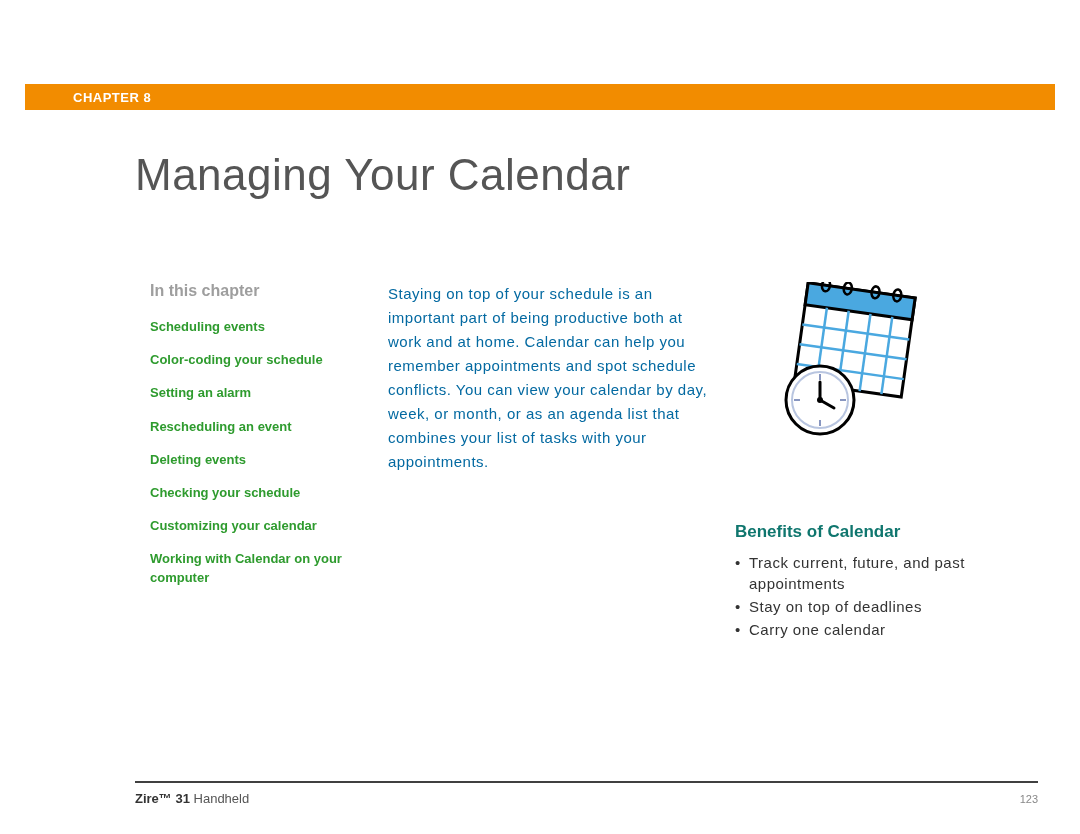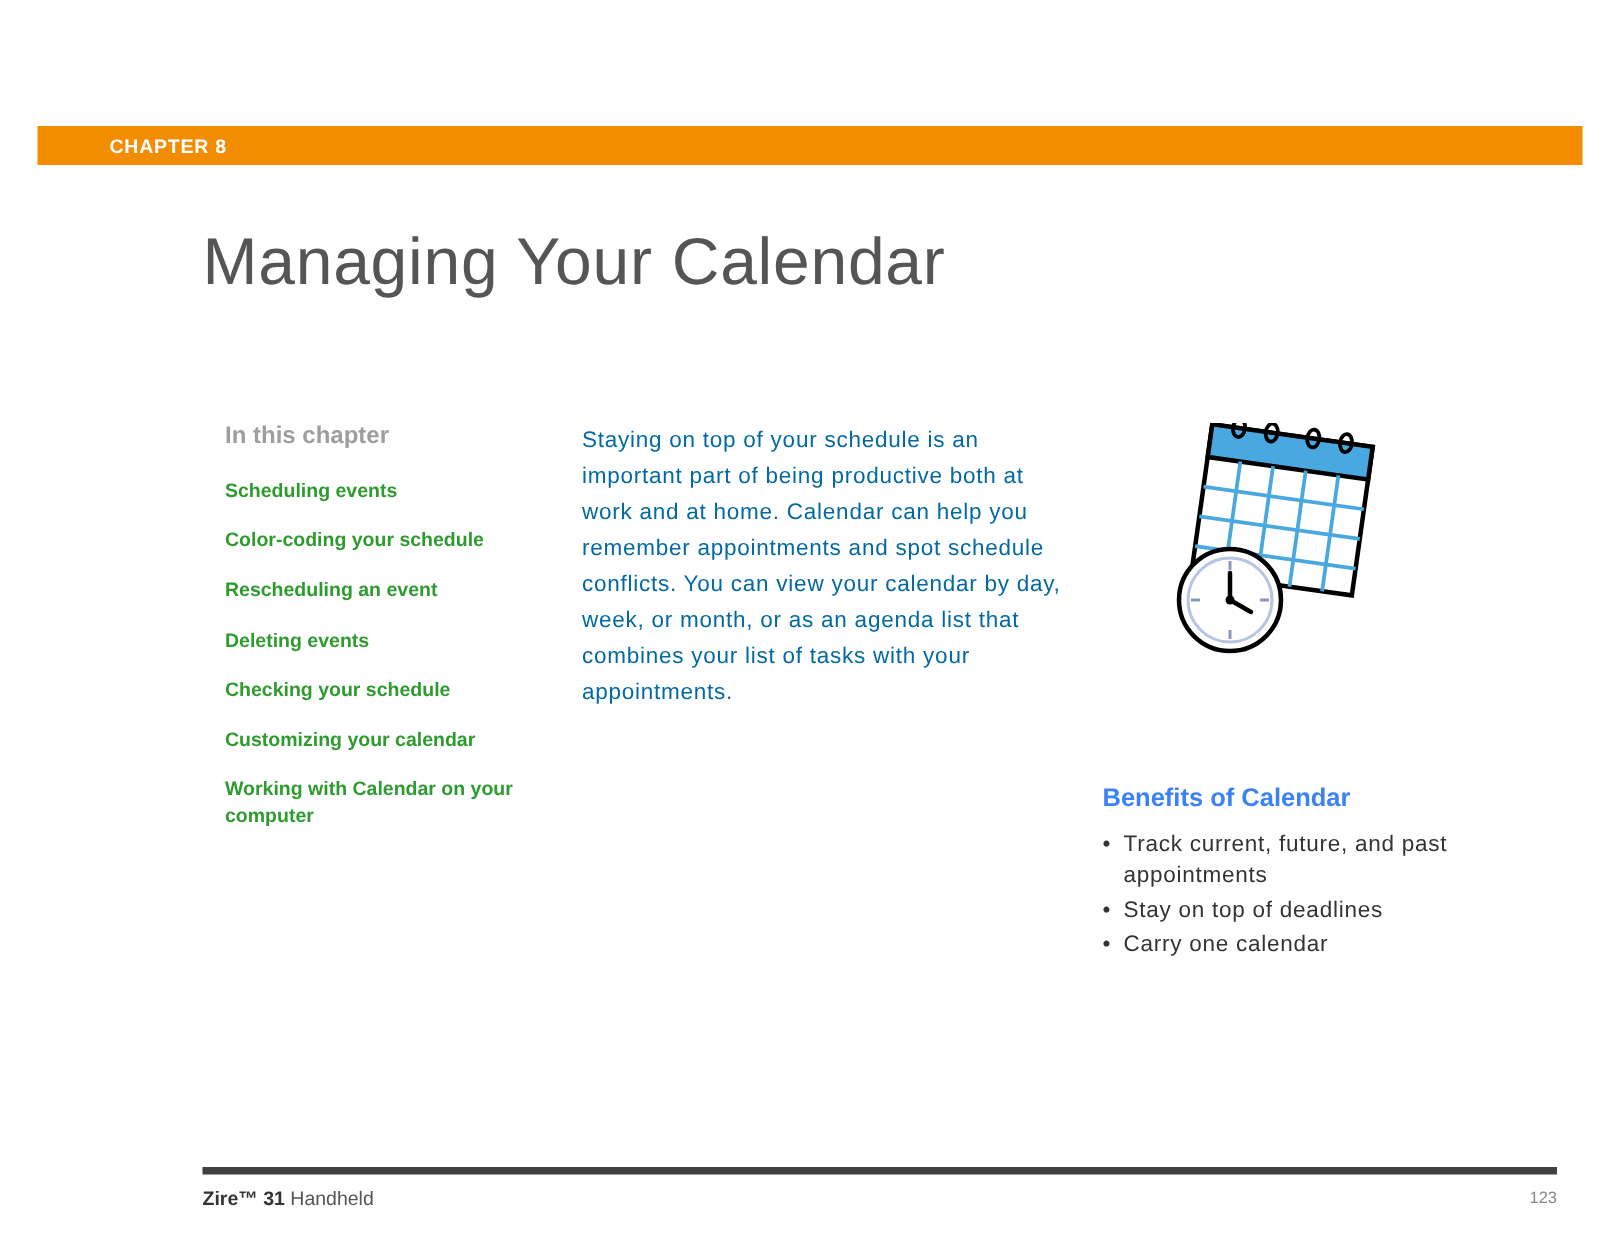--- a/index.html
+++ b/index.html
@@ -76,21 +76,21 @@
   }
   .benefits-block {
     position: absolute;
     top: 522px;
     left: 735px;
     width: 300px;
   }
   .benefits-heading {
     font-size: 17px;
     font-weight: bold;
-    color: #3b82f6;
+    color: #0f766e;
     margin-bottom: 10px;
   }
   .benefits-list {
     list-style: none;
     padding-left: 0;
   }
   .benefits-list li {
     font-size: 15px;
     color: #333333;
     line-height: 1.4;
@@ -103,21 +103,21 @@
     content: "•";
     position: absolute;
     left: 0;
     color: #333333;
   }
   .footer {
     position: absolute;
     bottom: 28px;
     left: 135px;
     right: 42px;
-    border-top: 5px solid #404040;
+    border-top: 2px solid #404040;
     padding-top: 8px;
     display: flex;
     justify-content: space-between;
     align-items: center;
   }
   .footer-left {
     font-size: 13px;
     color: #555555;
   }
   .footer-left .bold {
@@ -135,20 +135,21 @@
 <div class="orange-bar">
   <span class="chapter-label">CHAPTER 8</span>
 </div>
 
 <h1 class="page-title">Managing Your Calendar</h1>
 
 <div class="sidebar">
   <div class="sidebar-heading">In this chapter</div>
   <a class="toc-link">Scheduling events</a>
   <a class="toc-link">Color-coding your schedule</a>
+  <a class="toc-link">Setting an alarm</a>
   <a class="toc-link">Rescheduling an event</a>
   <a class="toc-link">Deleting events</a>
   <a class="toc-link">Checking your schedule</a>
   <a class="toc-link">Customizing your calendar</a>
   <a class="toc-link">Working with Calendar on your computer</a>
 </div>
 
 <p class="main-text">Staying on top of your schedule is an important part of being productive both at work and at home. Calendar can help you remember appointments and spot schedule conflicts. You can view your calendar by day, week, or month, or as an agenda list that combines your list of tasks with your appointments.</p>
 
 <div class="calendar-icon">

